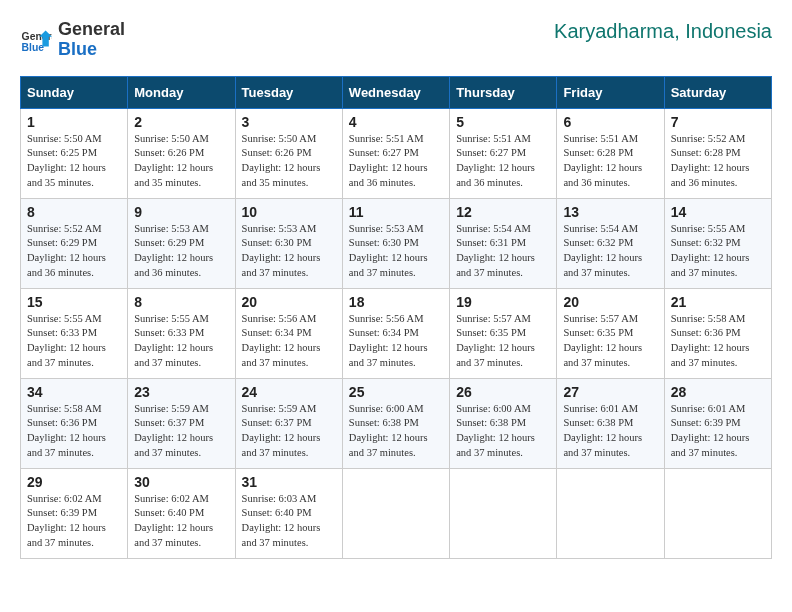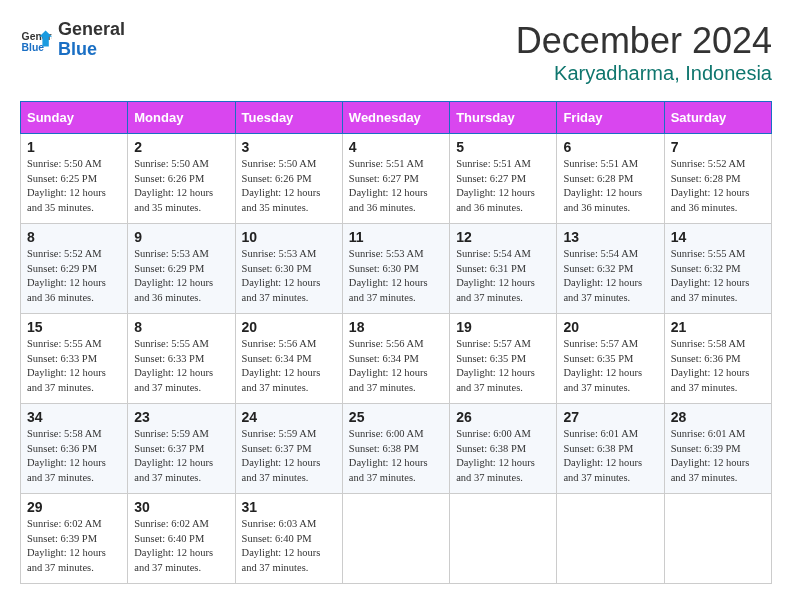--- a/index.html
+++ b/index.html
@@ -45,21 +45,21 @@
     .location {
       font-size: 20px;
       color: #0f766e;
     }
     .calendar {
       width: 100%;
       border-collapse: collapse;
       font-size: 11px;
     }
     .calendar thead tr th {
-      background-color: #d946ef;
+      background-color: #0c4a6e;
       color: #fff;
       padding: 8px 6px;
       text-align: left;
       font-size: 13px;
       font-weight: bold;
       border: 1px solid #1a6fc4;
     }
     .calendar tbody tr td {
       border: 1px solid #ccc;
       vertical-align: top;
@@ -99,21 +99,20 @@
       <polygon points="32,8 40,16 36,16 36,28 28,28 28,16 24,16" fill="#1a9be0"></polygon>
     </svg>
     <div>
       <div class="logo-text">
         <div>General</div>
         <div><span>Blue</span></div>
       </div>
     </div>
   </div>
   <div class="title-section">
-    <div class="month-title">December 2024</div>
     <div class="location">Karyadharma, Indonesia</div>
   </div>
 </div>
 
 <table class="calendar">
   <thead>
     <tr>
       <th>Sunday</th>
       <th>Monday</th>
       <th>Tuesday</th>

